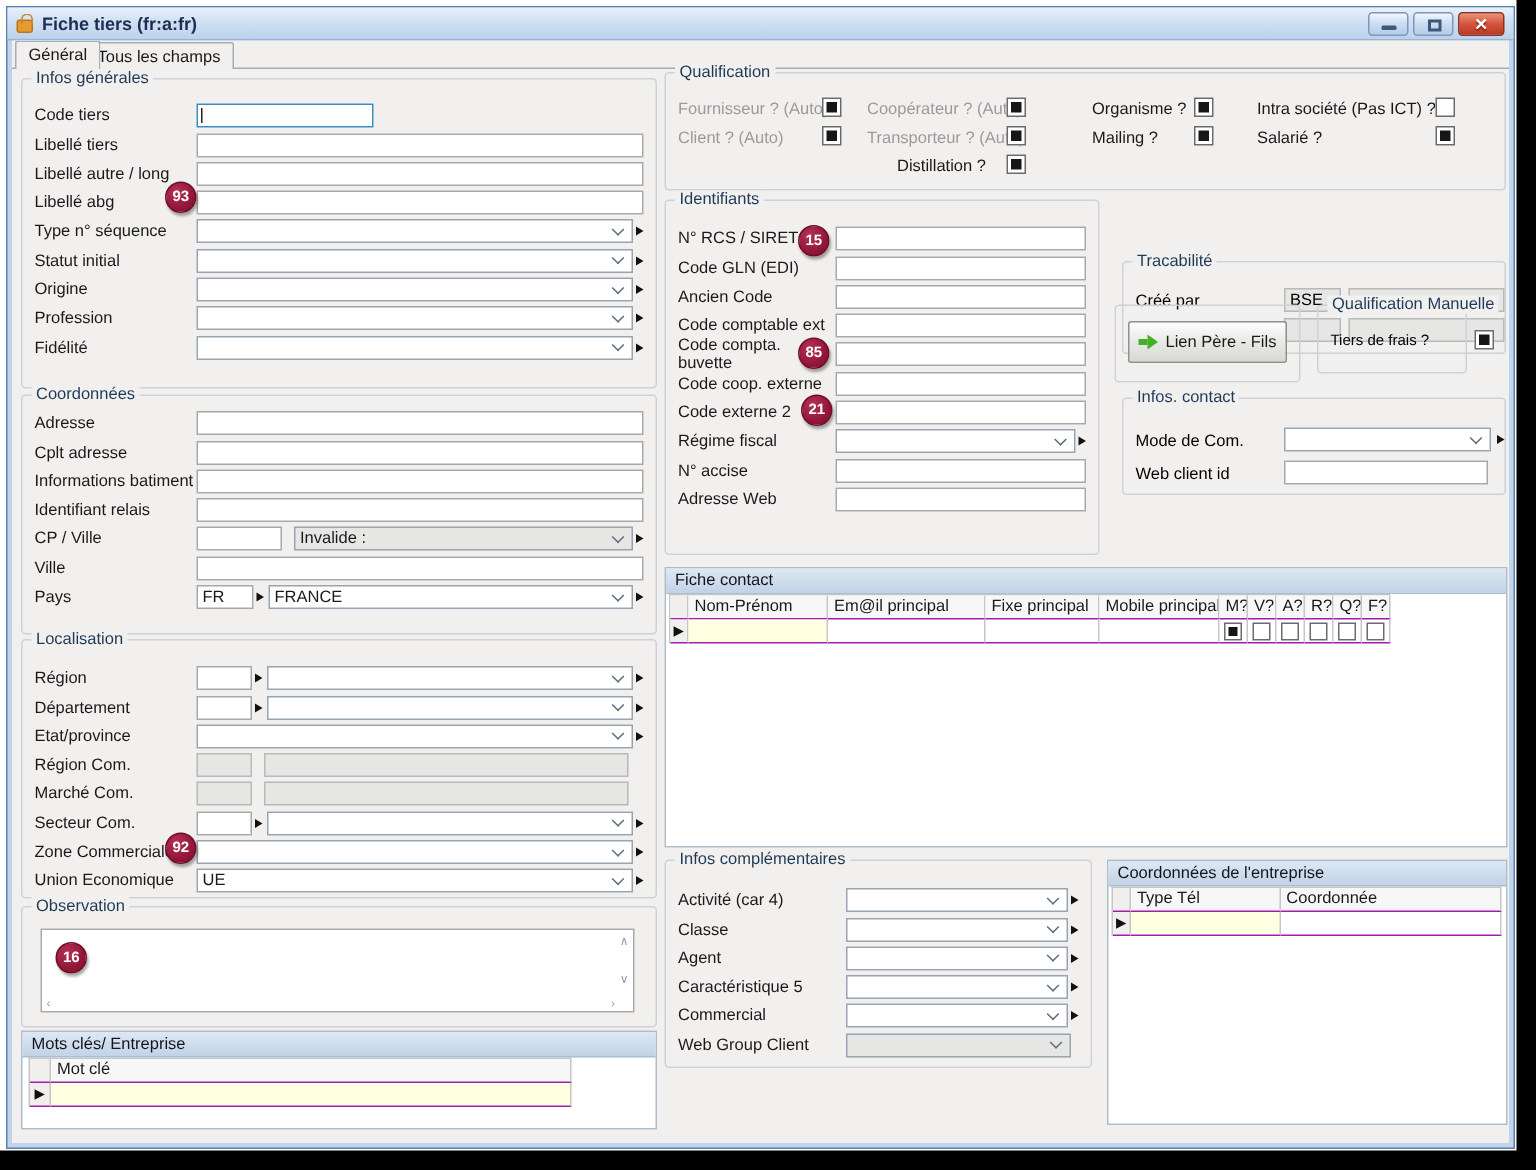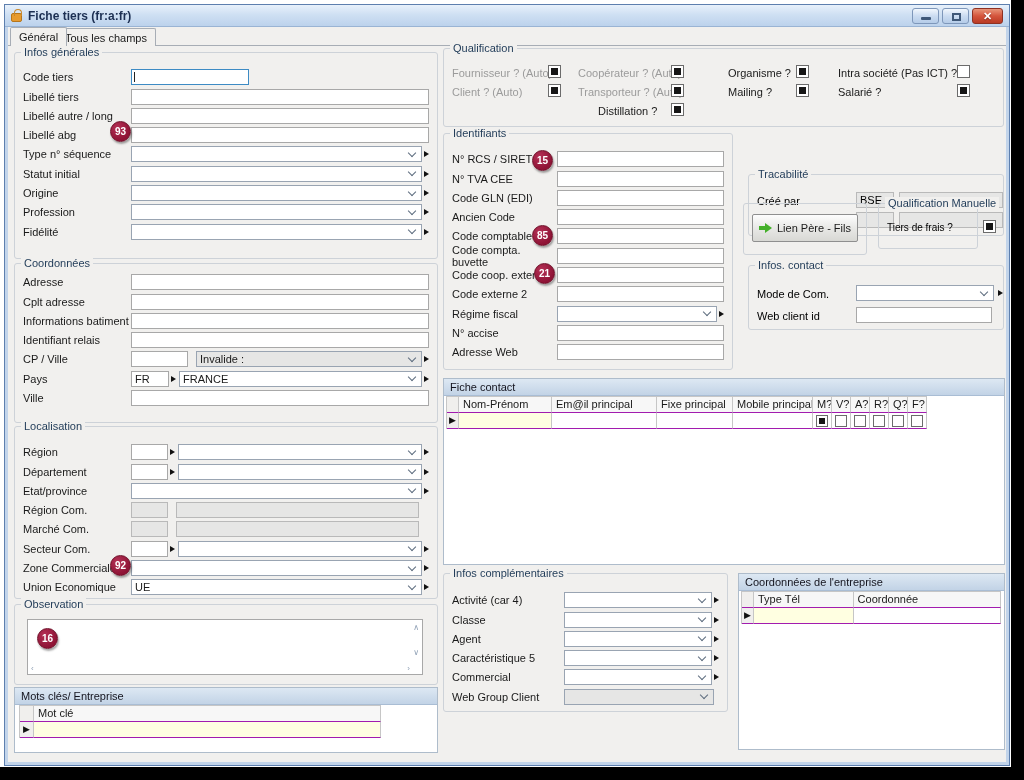--- a/index.html
+++ b/index.html
@@ -211,33 +211,33 @@
           <span class="lbl">CP / Ville</span>
         <span class="ti" style="width:57px;"></span>
           <span class="gap8"></span>
         <span class="combo grow dis">
             <span class="cval">Invalide :</span>
             <span class="chev"></span>
           </span>
           <span class="sarrow"></span>
         </div>
       <div class="frow">
+          <span class="lbl">Ville</span>
+        <span class="ti grow"></span>
+        </div>
+      <div class="frow">
           <span class="lbl">Pays</span>
         <span class="ti" style="width:38px; padding:1px 0 0 3px; font-size:11px;">FR</span>
         <span class="sarrow"></span>
           <span style="width:3px;"></span>
         <span class="combo grow">
             <span class="cval">FRANCE</span>
             <span class="chev"></span>
           </span>
           <span class="sarrow"></span>
-        </div>
-      <div class="frow">
-          <span class="lbl">Ville</span>
-        <span class="ti grow"></span>
         </div>
     </div>
 
     <div class="gb" style="left:6px; top:399px; width:424px; height:173px; padding-top:14px;">
       <span class="gbt">Localisation</span>
       <div class="frow">
           <span class="lbl">Région</span>
         <span class="ti" style="width:37px;"></span>
         <span class="sarrow"></span>
           <span style="width:3px;"></span>
@@ -348,24 +348,20 @@
       <span class="q-lbl" style="left:394px; top:18px;">Intra société (Pas ICT) ?</span>
       <span class="q-cb cb" style="left:513px; top:16px;"></span>
       <span class="q-lbl" style="left:394px; top:37px;">Salarié ?</span>
       <span class="q-cb cb filled" style="left:513px; top:35px;"></span>
     </div>
 
     <div class="gb" style="left:435px; top:106px; width:290px; height:237px; padding-top:14px;">
       <span class="gbt">Identifiants</span>
       <div class="frow">
           <span class="lbl" style="width:105px;">N° RCS / SIRET</span>
-        <span class="ti grow"></span>
-        </div>
-      <div class="frow">
-          <span class="lbl" style="width:105px;">N° TVA CEE</span>
         <span class="ti grow"></span>
         </div>
       <div class="frow">
           <span class="lbl" style="width:105px;">Code GLN (EDI)</span>
         <span class="ti grow"></span>
         </div>
       <div class="frow">
           <span class="lbl" style="width:105px;">Ancien Code</span>
         <span class="ti grow"></span>
         </div>

